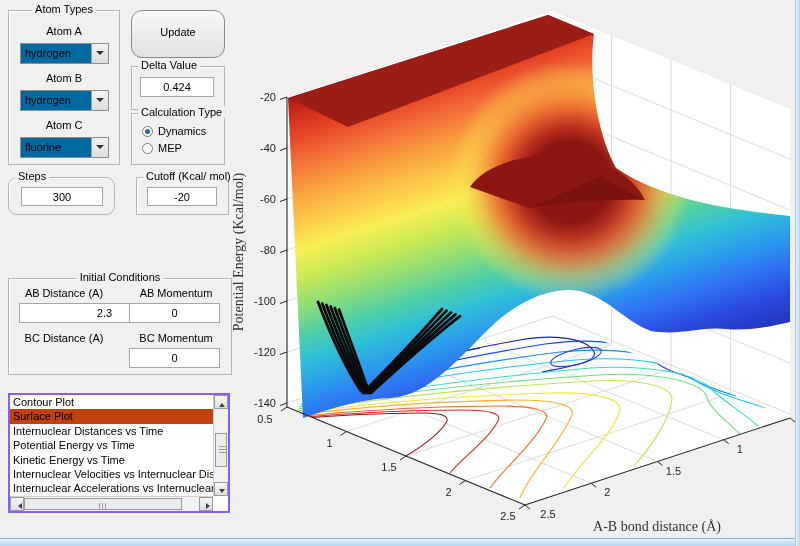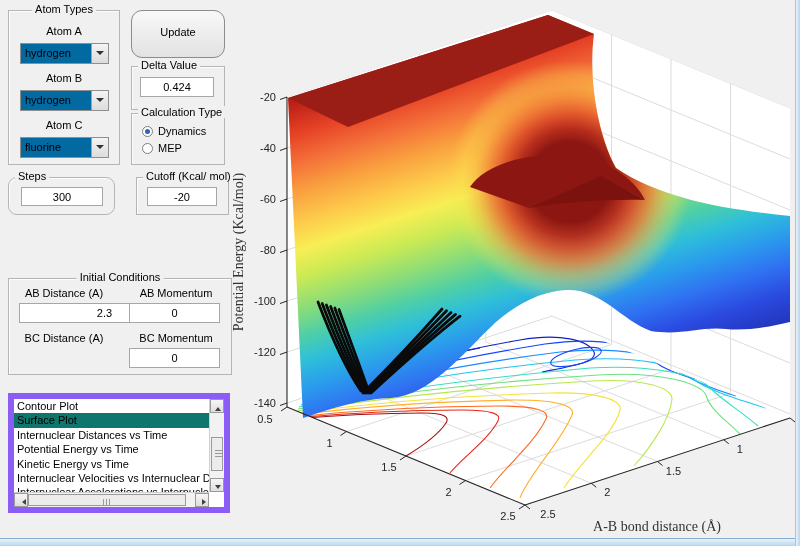--- a/index.html
+++ b/index.html
@@ -43,24 +43,24 @@
   .tri.right{border-left:4px solid #404040;left:6px;top:5px;}
   .tri.up{border-bottom:4px solid #404040;left:4px;top:4px;}
   .tri.down{border-top:4px solid #404040;left:4px;top:6px;}
   .thumb{position:absolute;background:#ececec;border:1px solid #9a9a9a;box-sizing:border-box;}
   .grip-h{position:absolute;left:50%;top:4px;transform:translateX(-50%);width:9px;height:6px;
     background:repeating-linear-gradient(90deg,#9a9a9a 0 1px,transparent 1px 3px);}
   .grip-v{position:absolute;top:50%;left:3px;transform:translateY(-50%);height:9px;width:7px;
     background:repeating-linear-gradient(#9a9a9a 0 1px,transparent 1px 3px);}
   
   #plotlist{position:absolute;left:8px;top:393px;width:222px;height:120px;background:#fff;
-    border:6px solid #8b5cf6;box-sizing:border-box;}
+    border:2px solid #8b5cf6;box-sizing:border-box;}
   #plotlist .items{position:absolute;left:0;top:0;right:15px;bottom:15px;overflow:hidden;}
   #plotlist .item{height:14.4px;line-height:14.4px;padding-left:3px;white-space:nowrap;overflow:hidden;}
-  #plotlist .item.selected{background:#0f766e;}
+  #plotlist .item.selected{background:#c2410c;}
   .vscroll{position:absolute;right:0;top:0;width:15px;bottom:15px;background:#f2f2f2;border-left:1px solid #d0d0d0;box-sizing:border-box;}
   .hscroll{position:absolute;left:0;bottom:0;height:15px;right:15px;background:#f2f2f2;border-top:1px solid #d0d0d0;box-sizing:border-box;}
   
   #plotwrap{position:absolute;left:232px;top:0;width:568px;height:546px;}
   svg text{font-family:"Liberation Sans",sans-serif;font-size:11px;fill:#262626;}
   svg text.serif{font-family:"Liberation Serif",serif;font-size:14px;fill:#333;}
 </style>
 </head>
 <body>
 

